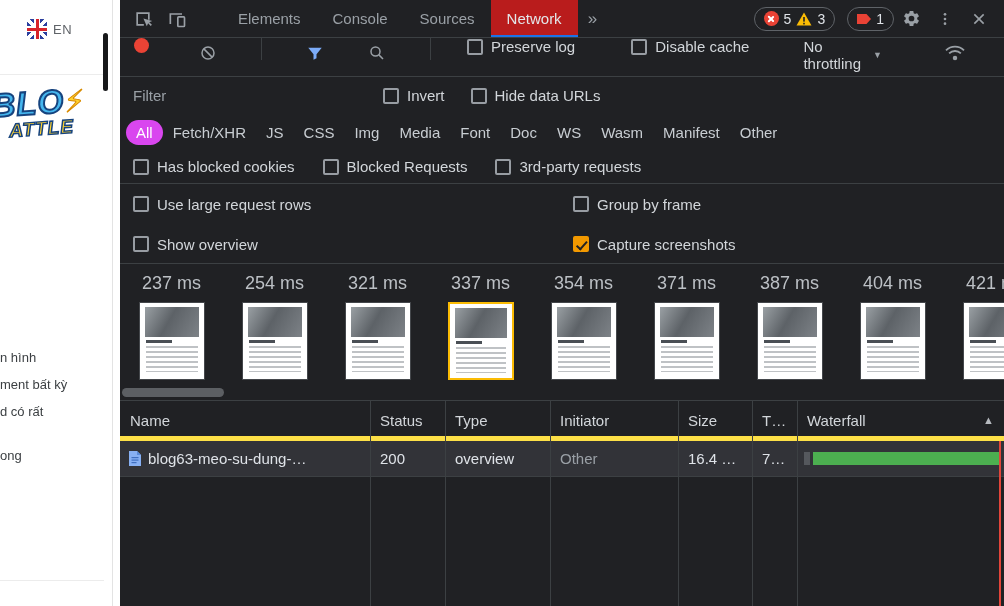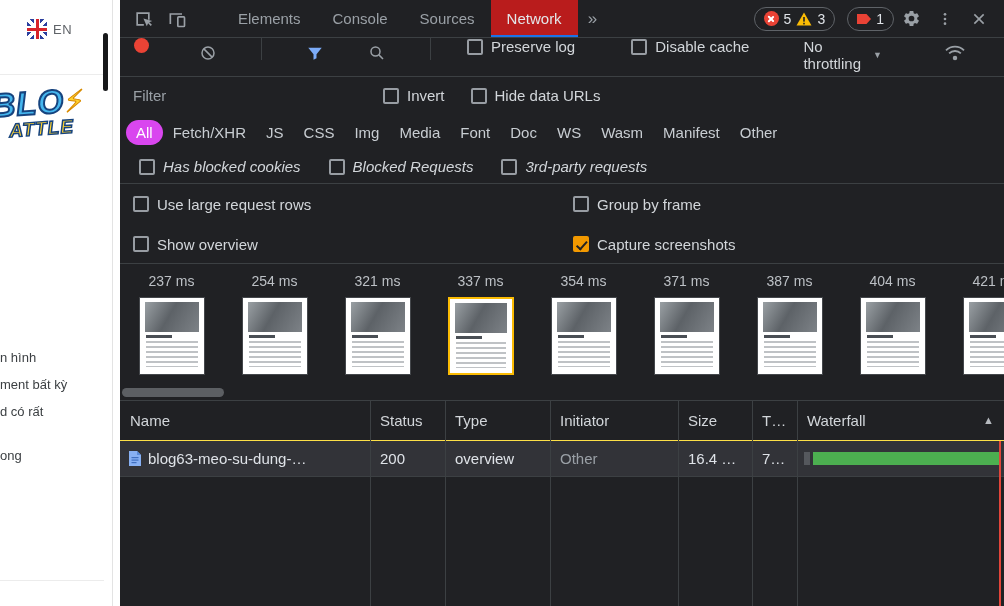--- a/index.html
+++ b/index.html
@@ -83,44 +83,44 @@
   .filter-input { width: 250px; background: transparent; border: none; outline: none; color: #dfe3e8; font-size: 15px; font-family: inherit; }
   .filter-input::placeholder { color: #9aa0a6; }
   .filter-row .check { margin-right: 26px; }
 
   
   .chips-row { height: 36px; flex: none; display: flex; align-items: center; padding-left: 6px; }
   .chip { padding: 4px 10px; border-radius: 13px; color: #c8cdd2; white-space: nowrap; }
   .chip.selected { background: #d946ef; color: #ffffff; }
 
   
-  .blocked-row { height: 34px; flex: none; display: flex; align-items: center; gap: 28px; padding-left: 19px; border-bottom: 1px solid #3c4043; font-style: italic; }
+  .blocked-row { height: 34px; flex: none; display: flex; align-items: center; gap: 28px; padding-left: 13px; border-bottom: 1px solid #3c4043; }
 
   
   .options { height: 80px; flex: none; display: grid; grid-template-columns: 440px 1fr; padding-left: 13px; border-bottom: 1px solid #3c4043; }
   .options .check { height: 40px; }
 
   
   .filmstrip { height: 122px; flex: none; display: flex; overflow: hidden; }
   .frame-cell { flex: 0 0 103px; padding-top: 9px; display: flex; flex-direction: column; align-items: center; }
-  .frame-time { font-size: 14px; color: #bcc0c5; margin-bottom: 8px; white-space: nowrap; }
+  .frame-time { font-size: 18px; color: #bcc0c5; margin-bottom: 8px; white-space: nowrap; }
   .thumb { width: 66px; height: 78px; background: #fff; border: 1px solid #44474b; overflow: hidden; }
   .frame-cell.selected .thumb { border: 2px solid #fbbc04; }
   .thumb-img { margin: 4px 5px 3px; height: 30px; background: linear-gradient(120deg, #9aa0a4 0%, #5d6267 45%, #7d8287 100%); }
   .thumb-title { margin: 3px 6px 3px; height: 3px; width: 26px; background: #4a4f55; }
   .thumb-lines { margin: 0 6px; height: 26px; background: repeating-linear-gradient(to bottom, #bfc2c5 0 2px, transparent 2px 5px); }
 
   
   .hscroll { height: 14px; flex: none; position: relative; background: #202124; }
   .hscroll-thumb { position: absolute; left: 2px; top: 2px; width: 102px; height: 9px; border-radius: 5px; background: #5c5f63; }
 
   
   .table { flex: 1; position: relative; border-top: 1px solid #3c4043; overflow: hidden; }
   .thead, .trow { display: grid; grid-template-columns: 250px 75px 105px 128px 74px 45px auto; }
-  .thead { height: 40px; border-bottom: 1px solid #fde047; }
+  .thead { height: 40px; border-bottom: 5px solid #fde047; }
   .hcell { padding-left: 10px; line-height: 39px; color: #d2d6da; white-space: nowrap; overflow: hidden; position: relative; }
   .sort-glyph { position: absolute; right: 10px; top: 0; font-size: 11px; color: #b6babf; }
   .trow { height: 36px; background: #323338; border-bottom: 1px solid #3c4043; }
   .tcell { line-height: 35px; padding-left: 10px; color: #dfe3e8; white-space: nowrap; overflow: hidden; }
   .tcell.dim { color: #9aa0a6; }
   .name-cell { display: flex; align-items: center; gap: 7px; padding-left: 9px; }
   .wf-cell { position: relative; padding: 0; }
   .wf-lead { position: absolute; left: 7px; top: 11px; width: 6px; height: 13px; background: #55585d; }
   .wf-bar  { position: absolute; left: 16px; top: 11px; width: 186px; height: 13px; background: #4caf50; }
   .col-div { position: absolute; top: 0; bottom: 0; width: 1px; background: #3c4043; }

